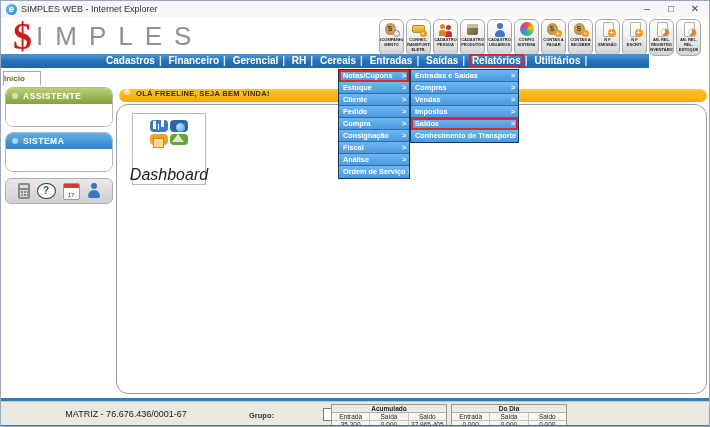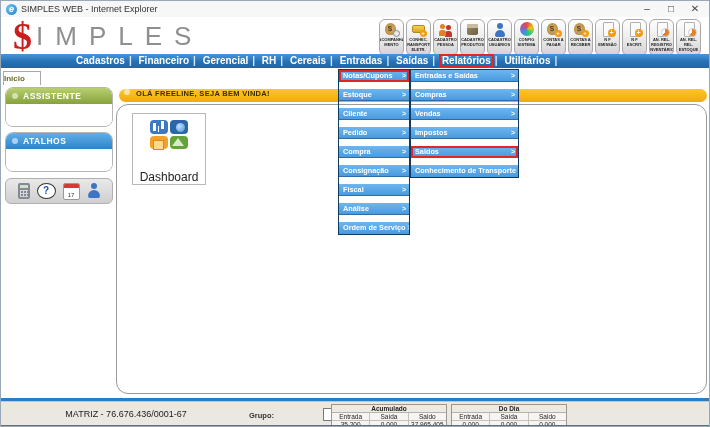--- a/index.html
+++ b/index.html
@@ -49,23 +49,23 @@
   .color-wheel-icon::before{content:"";position:absolute;left:1px;top:0;width:14px;height:14px;border-radius:50%;
       background:conic-gradient(#e74c3c,#f1c40f,#2ecc71,#3498db,#9b59b6,#e74c3c);}
   .doc-plus-icon::before,.doc-pie-icon::before{content:"";position:absolute;left:3px;top:0;width:9px;height:13px;
       background:#fbfbfb;border:1px solid #b0b0b0;border-radius:1px;}
   .doc-plus-icon::after{content:"+";position:absolute;right:0;bottom:0;width:8px;height:8px;border-radius:50%;
       background:#f39c12;color:#fff;font-size:7px;line-height:8px;text-align:center;font-weight:bold;}
   .doc-pie-icon::after{content:"";position:absolute;right:0;bottom:0;width:9px;height:9px;border-radius:50%;
       background:conic-gradient(#e67e22 0 65%,#fff 65% 100%);border:1px solid #ccc;box-sizing:border-box;}
 
   
-  .menubar{position:absolute;left:0;top:53px;width:710px;height:14px;
+  .menubar{position:absolute;left:0;top:53px;width:648px;height:14px;
            background:linear-gradient(#4995d6,#2671b5 55%,#1d66a8);color:#fff;
-           font-size:10px;font-weight:bold;line-height:14px;padding-left:72px;box-sizing:border-box;white-space:nowrap;}
+           font-size:10px;font-weight:bold;line-height:14px;padding-left:102px;box-sizing:border-box;white-space:nowrap;}
   .menubar .mitem{padding:0 3px;cursor:pointer;display:inline-block;}
   .menubar .msep{padding:0 1px;color:#d8e8f8;}
   .hl-red{outline:2px solid #e02626;outline-offset:-2px;position:relative;z-index:5;}
 
   
   .bodyarea{position:absolute;left:0;top:67px;width:710px;height:329px;background:#fff;}
   .inicio-tab{position:absolute;left:2px;top:3px;width:36px;height:13px;background:#fff;
               border:1px solid #a8a8a8;border-bottom:none;font-size:8px;font-weight:bold;color:#6b6b2a;
               text-align:left;line-height:13px;cursor:pointer;}
   .sidebar{position:absolute;left:4px;top:19px;width:108px;}
@@ -106,24 +106,24 @@
   .dash-ico{width:38px;height:38px;margin-top:6px;display:grid;grid-template-columns:1fr 1fr;grid-template-rows:1fr 1fr;gap:2px;}
   .dash-ico div{border-radius:4px;position:relative;}
   .dp1{background:#3c79c2;} .dp1::before{content:"";position:absolute;left:3px;bottom:3px;width:3px;height:8px;background:#fff;
        box-shadow:4px 2px 0 -1px #fff,8px -2px 0 0 #fff;}
   .dp2{background:#2a66a8;} .dp2::before{content:"";position:absolute;right:3px;top:3px;width:9px;height:9px;border-radius:50%;
        background:radial-gradient(circle at 35% 35%,#bfe3ff,#4a90d0);}
   .dp3{background:#f2a229;} .dp3::before{content:"";position:absolute;left:3px;top:4px;width:9px;height:8px;background:#fbd98e;
        border:1px solid #d98c12;}
   .dp4{background:#63a33a;} .dp4::before{content:"";position:absolute;left:2px;bottom:3px;width:0;height:0;
        border-left:6px solid transparent;border-right:6px solid transparent;border-bottom:8px solid #d8ecc8;}
-  .dash-label{font-size:12px;color:#222;margin-top:21px;}
-
-  
-  .menu-col{position:absolute;display:flex;flex-direction:column;border:1px solid #123a5e;z-index:10;box-sizing:border-box;gap:7px;}
+  .dash-label{font-size:16px;color:#222;margin-top:21px;font-style:italic;}
+
+  
+  .menu-col{position:absolute;display:flex;flex-direction:column;border:1px solid #123a5e;z-index:10;box-sizing:border-box;}
   .dropdown{left:337px;top:1px;width:72px;}
   .submenu{left:409px;top:1px;width:109px;}
   .menu-item{height:12px;flex:none;background:linear-gradient(#6db6f0,#4a9adf);color:#fff;font-weight:bold;
              font-size:7.3px;line-height:11px;padding:0 3px 0 4px;display:flex;justify-content:space-between;
              border-bottom:1px solid #2e6da8;box-sizing:border-box;cursor:pointer;white-space:nowrap;overflow:hidden;}
   .menu-item:last-child{border-bottom:none;}
   .menu-item .arr{font-size:7px;margin-left:2px;}
 
   
   .blue-strip{position:absolute;left:0;top:396px;width:710px;height:4px;background:#2e7cc2;border-top:1px solid #fff;box-sizing:border-box;}
@@ -241,21 +241,21 @@
   <div class="bodyarea">
 
     <div class="inicio-tab">Início</div>
 
     <div class="sidebar">
       <div class="panel">
         <div class="panel-head head-green">ASSISTENTE</div>
         <div class="panel-body"></div>
       </div>
       <div class="panel">
-        <div class="panel-head head-blue">ATALHOS</div>
+        <div class="panel-head head-blue">SISTEMA</div>
         <div class="panel-body"></div>
       </div>
       <div class="icon-strip">
         <span class="calculator-icon"></span>
         <span class="help-icon">?</span>
         <span class="calendar-icon">
           <span class="calendar-day">17</span>
         </span>
         <span class="user-icon"></span>
       </div>

